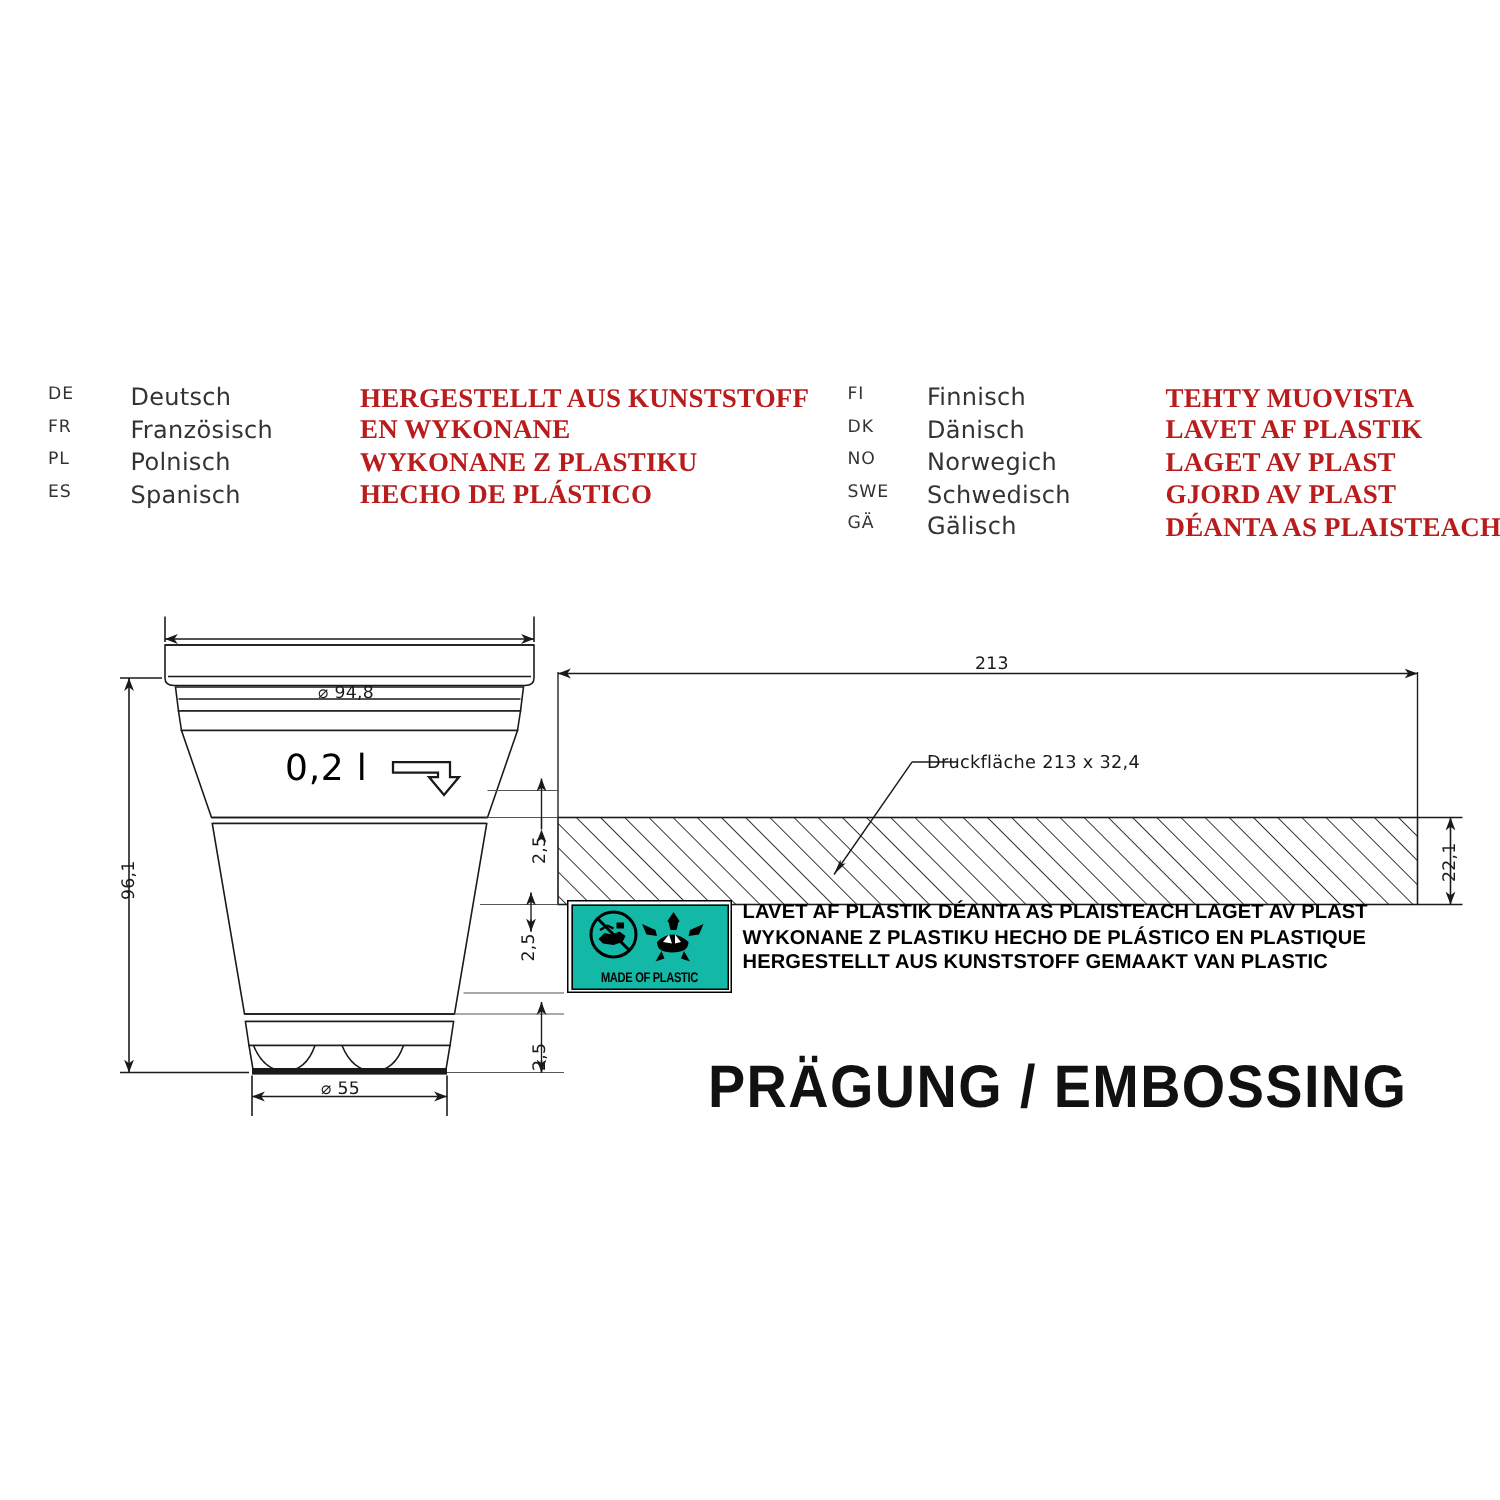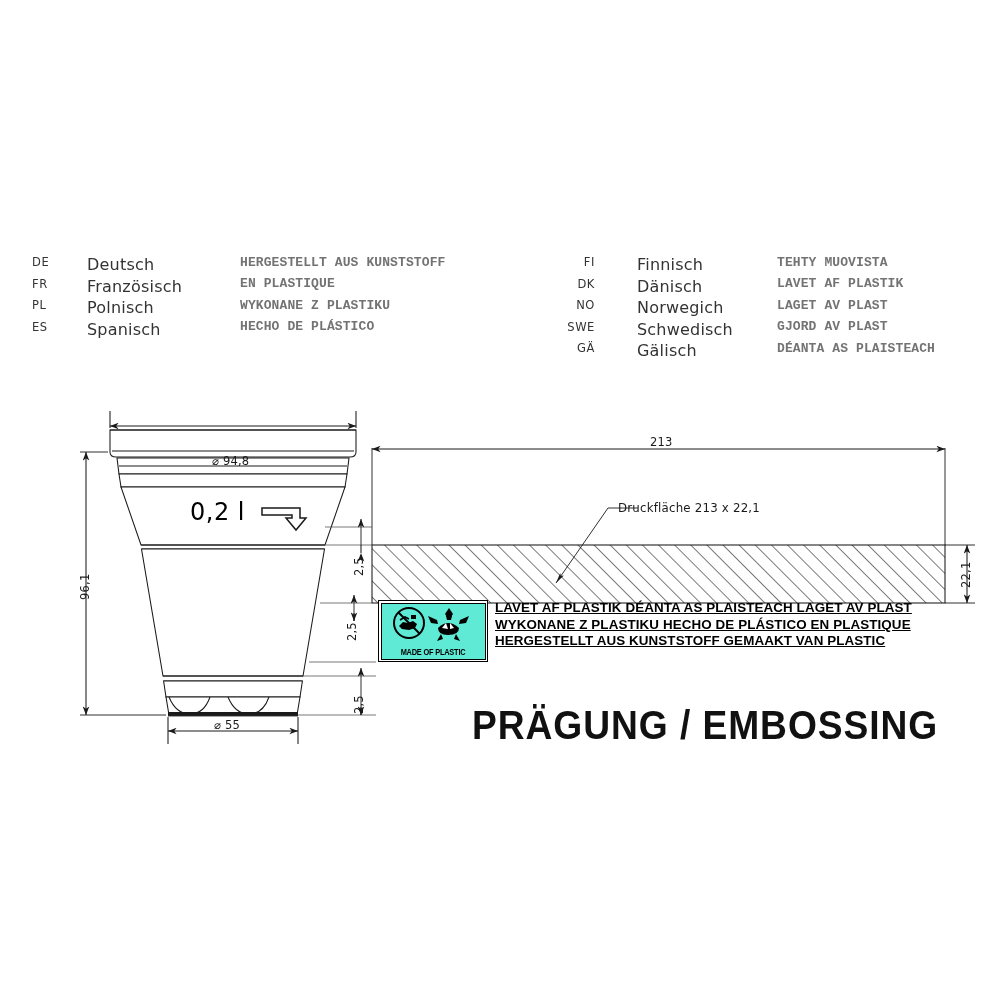--- a/index.html
+++ b/index.html
@@ -23,30 +23,30 @@
     font-size:11.5px;letter-spacing:.6px;
     color:#333;
     font-family:"DejaVu Sans","Liberation Sans",sans-serif;
   }
   .lang-name{
     position:absolute;left:55px;top:0;
     font-size:16px;letter-spacing:.2px;color:#333;
   }
   .lang-text{
     position:absolute;top:-0.5px;
-    font-size:13px;font-weight:bold;letter-spacing:.1px;
-    color:#737373;
-    font-family:Liberation Mono, monospace;
+    font-size:18px;font-weight:bold;letter-spacing:.1px;
+    color:#b91c1c;
+    font-family:Liberation Serif, serif;
     white-space:nowrap;
   }
   #lang-left{left:32px;top:255px;width:480px;}
   #lang-left .lang-text{left:208px;}
   #lang-right{left:565px;top:255px;width:430px;}
-  #lang-right .lang-code{width:30px;text-align:right;}
-  #lang-right .lang-name{left:72px;}
+  #lang-right .lang-code{width:30px;}
+  #lang-right .lang-name{left:53px;}
   #lang-right .lang-text{left:212px;}
 
   
   #draw{position:absolute;left:0;top:0;width:1000px;height:1000px;}
 
   
   #emboss-block{
     position:absolute;left:378px;top:600px;
     display:flex;align-items:flex-start;
   }
@@ -56,21 +56,21 @@
     box-sizing:border-box;
     padding:1.5px;
     background:#fff;
     flex:0 0 auto;
   }
   #emboss-icon-inner{
     width:100%;height:100%;
     border:1.2px solid #000;
     box-sizing:border-box;
     position:relative;
-    background:#5eead4;
+    background:#14b8a6;
   }
   #emboss-icon-caption{
     position:absolute;left:0;right:0;bottom:2px;
     text-align:center;
     font-size:7.4px;font-weight:bold;
     letter-spacing:-0.2px;
     font-family:"Liberation Sans","DejaVu Sans",sans-serif;
     color:#000;
     transform:scaleY(1.25);
     transform-origin:center bottom;
@@ -80,21 +80,20 @@
     padding-top:0px;
   }
   .emboss-line{
     font-size:13.4px;
     font-weight:bold;
     letter-spacing:.1px;
     line-height:16.6px;
     white-space:nowrap;
     font-family:"Liberation Sans","DejaVu Sans",sans-serif;
     color:#000;
-    text-decoration:underline;
   }
 
   
   #title{
     position:absolute;left:472px;top:703px;
     font-size:40px;
     font-weight:bold;
     letter-spacing:1px;
     font-family:"Liberation Sans","DejaVu Sans",sans-serif;
     color:#111;
@@ -127,21 +126,21 @@
 
   <div id="lang-left" class="lang-table">
     <div class="lang-row">
       <span class="lang-code">DE</span>
       <span class="lang-name">Deutsch</span>
       <span class="lang-text">HERGESTELLT AUS KUNSTSTOFF</span>
     </div>
     <div class="lang-row">
       <span class="lang-code">FR</span>
       <span class="lang-name">Französisch</span>
-      <span class="lang-text">EN PLASTIQUE</span>
+      <span class="lang-text">EN WYKONANE</span>
     </div>
     <div class="lang-row">
       <span class="lang-code">PL</span>
       <span class="lang-name">Polnisch</span>
       <span class="lang-text">WYKONANE Z PLASTIKU</span>
     </div>
     <div class="lang-row">
       <span class="lang-code">ES</span>
       <span class="lang-name">Spanisch</span>
       <span class="lang-text">HECHO DE PLÁSTICO</span>
@@ -297,21 +296,21 @@
   </svg>
 
   <div class="dimtxt" style="left:212px;top:412px;margin-top:42px;">⌀ 94,8</div>
   <div class="dimtxt" style="left:214px;top:718px;">⌀ 55</div>
   <div class="dimtxt vert" style="left:78px;top:600px;">96,1</div>
   <div class="dimtxt" style="left:650px;top:435px;">213</div>
   <div class="dimtxt vert" style="left:959px;top:588px;">22,1</div>
   <div class="dimtxt vert" style="left:352px;top:576px;">2,5</div>
   <div class="dimtxt vert" style="left:345px;top:641px;">2,5</div>
   <div class="dimtxt vert" style="left:352px;top:714px;">2,5</div>
-  <div class="dimtxt" style="left:618px;top:501px;font-size:11.8px;">Druckfläche 213 x 22,1</div>
+  <div class="dimtxt" style="left:618px;top:501px;font-size:11.8px;">Druckfläche 213 x 32,4</div>
   <div id="t-0-2l">0,2 l</div>
 
   <div id="emboss-block">
 
     <div id="emboss-icon-box">
       <div id="emboss-icon-inner">
         <svg viewBox="0 0 104 44" width="104" height="44">
           <g stroke="#000" fill="none" stroke-width="2">
 
             <circle cx="27" cy="19" r="15"></circle>

